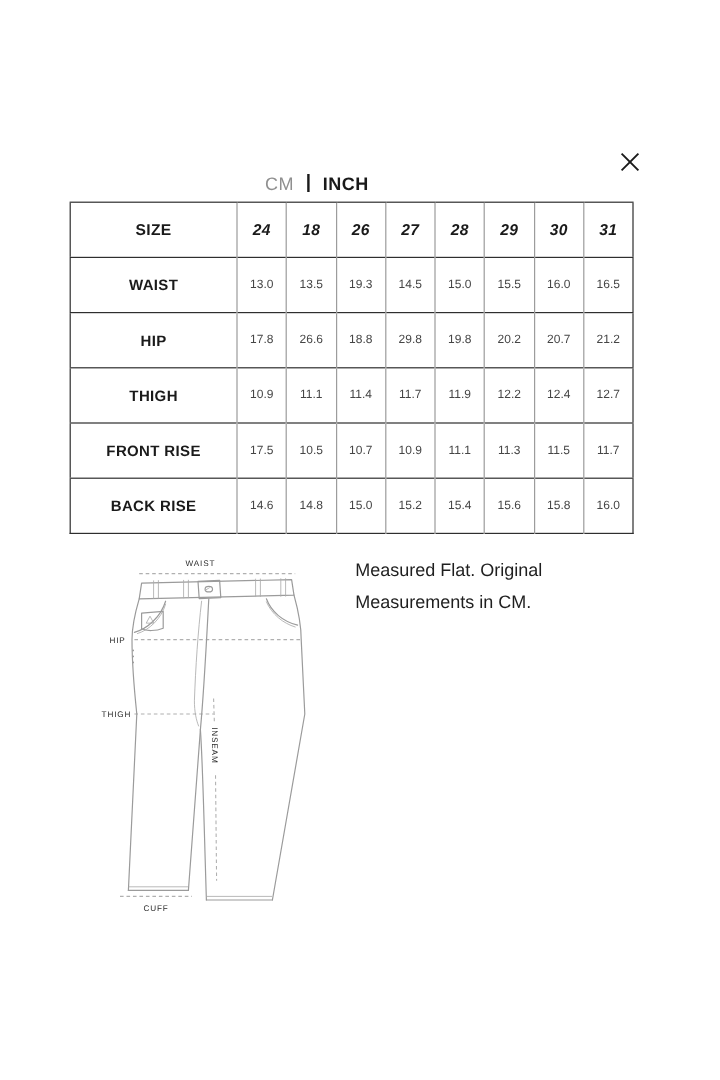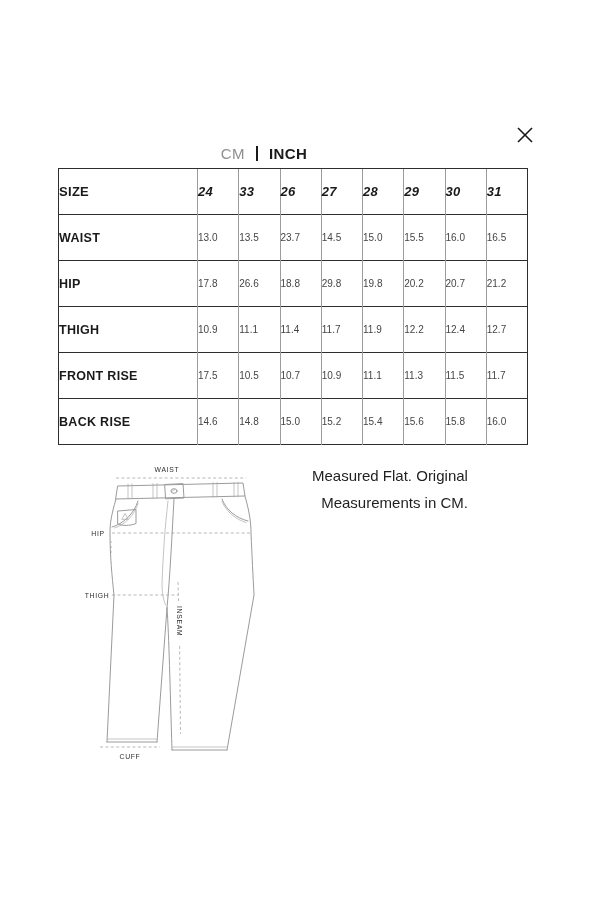--- a/index.html
+++ b/index.html
@@ -23,30 +23,30 @@
     vertical-align:-2px;margin:0 11px;
   }
   .unit-inch{color:#1a1a1a;font-weight:bold;cursor:pointer;}
   
   .size-table{
     position:absolute;top:168px;left:58px;width:470px;
     border-collapse:collapse;table-layout:fixed;
     border:1px solid #2e2e2e;
   }
   .size-table th,.size-table td{
-    height:45px;text-align:left;vertical-align:middle;
+    height:45px;text-align:center;vertical-align:middle;
     border-top:1px solid #2e2e2e;padding:0;
   }
   .size-table td{border-left:1px solid #9c9c9c;font-size:10px;color:#454545;}
   .size-table thead th + th{border-left:1px solid #9c9c9c;font-style:italic;}
   .size-table th{font-size:13px;font-weight:bold;color:#1a1a1a;letter-spacing:.3px;}
   .size-table tbody th{font-size:12.5px;}
   
   .note{
-    position:absolute;left:312px;top:462px;font-size:15px;line-height:27px;color:#1f1f1f;text-align:right;
+    position:absolute;left:296px;top:462px;font-size:15px;line-height:27px;color:#1f1f1f;
   }
   
   .diagram{position:absolute;left:70px;top:456px;}
   .sk{fill:none;stroke:#9b9b9b;stroke-width:1;stroke-linecap:round;stroke-linejoin:round;}
   .sk-thin{fill:none;stroke:#ababab;stroke-width:.7;stroke-linecap:round;}
   .dash{fill:none;stroke:#b0b0b0;stroke-width:.9;stroke-dasharray:3 2.4;}
   .dlabel{font-family:"Liberation Sans",sans-serif;font-size:6.8px;fill:#2b2b2b;letter-spacing:.7px;}
 </style>
 </head>
 <body>
@@ -64,35 +64,35 @@
 
 <table class="size-table">
   <colgroup>
       <col style="width:139px">
       <col span="8">
     </colgroup>
   <thead>
       <tr id="size-table-head">
         <th>SIZE</th>
         <th>24</th>
-        <th>33</th>
+        <th>18</th>
         <th>26</th>
         <th>27</th>
         <th>28</th>
         <th>29</th>
         <th>30</th>
         <th>31</th>
       </tr>
     </thead>
   <tbody id="size-table-body">
       <tr>
         <th>WAIST</th>
         <td>13.0</td>
         <td>13.5</td>
-        <td>23.7</td>
+        <td>19.3</td>
         <td>14.5</td>
         <td>15.0</td>
         <td>15.5</td>
         <td>16.0</td>
         <td>16.5</td>
       </tr>
       <tr>
         <th>HIP</th>
         <td>17.8</td>
         <td>26.6</td>

